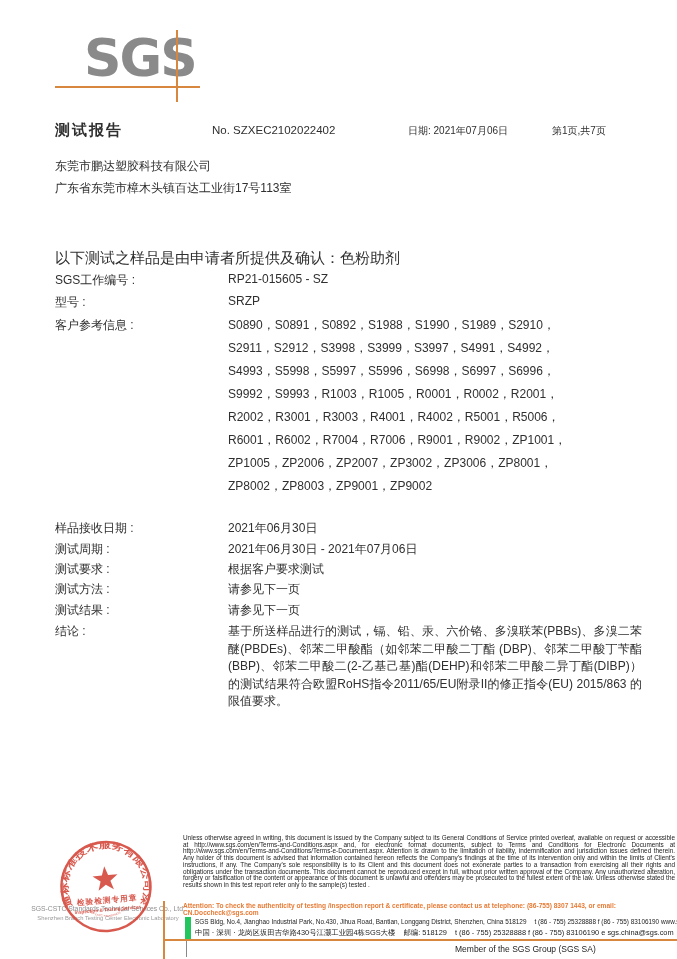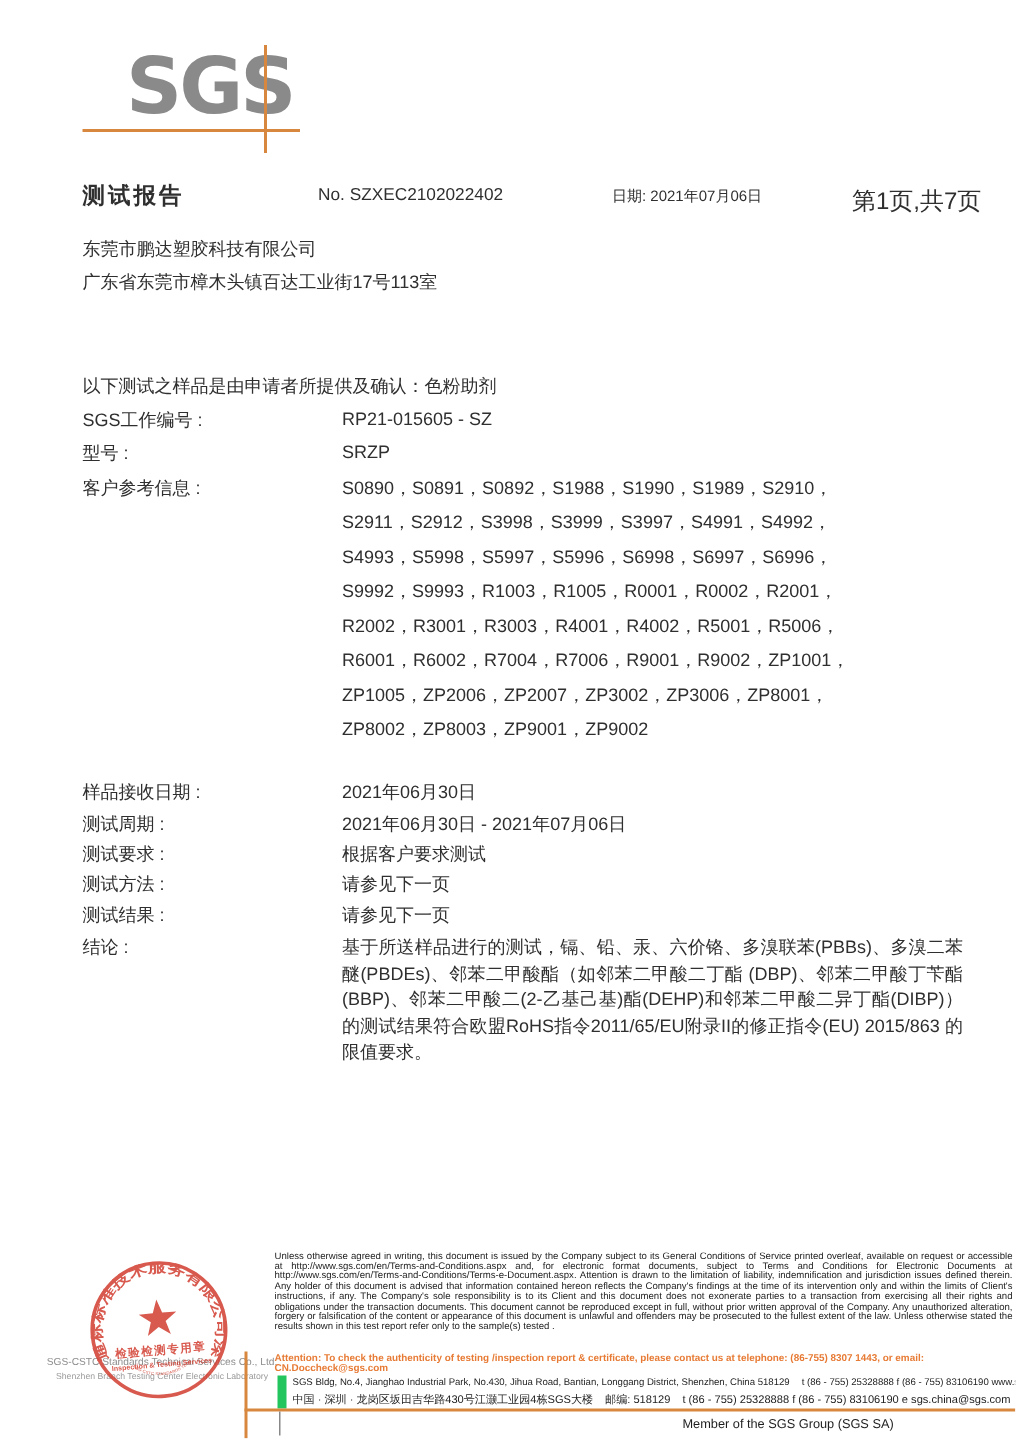--- a/index.html
+++ b/index.html
@@ -7,25 +7,25 @@
         font-family:"Liberation Sans","DejaVu Sans",sans-serif;color:#2f2f2f;}
   
   .logo-text{position:absolute;left:84px;top:32px;font-size:52px;line-height:52px;font-weight:bold;
              color:#8a8a8a;letter-spacing:-2px;font-family:"DejaVu Sans","Liberation Sans",sans-serif;}
   .logo-hline{position:absolute;left:55px;top:86px;width:145px;height:2px;background:#d8873f;}
   .logo-vline{position:absolute;left:176px;top:30px;width:2px;height:72px;background:#d8873f;}
   
   .doc-title{position:absolute;left:55px;top:121px;font-size:15px;font-weight:bold;letter-spacing:2px;}
   .report-no{position:absolute;left:212px;top:124px;font-size:11.5px;}
   .doc-date{position:absolute;left:408px;top:124px;font-size:10px;}
-  .page-info{position:absolute;left:552px;top:124px;font-size:16px;margin-left:16px;}
+  .page-info{position:absolute;left:552px;top:124px;font-size:10px;}
   
   .applicant-name{position:absolute;left:55px;top:158px;font-size:12px;}
   .applicant-addr{position:absolute;left:55px;top:180px;font-size:12px;}
-  .sample-statement{position:absolute;left:55px;top:249px;font-size:12px;}
+  .sample-statement{position:absolute;left:55px;top:249px;font-size:15px;}
   
   .frow{position:absolute;left:55px;font-size:12px;}
   .flabel{display:inline-block;width:173px;vertical-align:top;}
   .fvalue{display:inline-block;width:414px;vertical-align:top;}
   .ref-line{line-height:23px;height:23px;white-space:nowrap;}
   .conclusion .fvalue{line-height:17.5px;text-align:justify;}
   
   .legal{position:absolute;left:183px;top:835px;width:492px;height:66px;overflow:hidden;
          font-size:6.4px;line-height:6.7px;text-align:justify;color:#1d1d1d;}
   .attention{position:absolute;left:183px;top:902px;width:492px;font-size:6.6px;line-height:7px;

